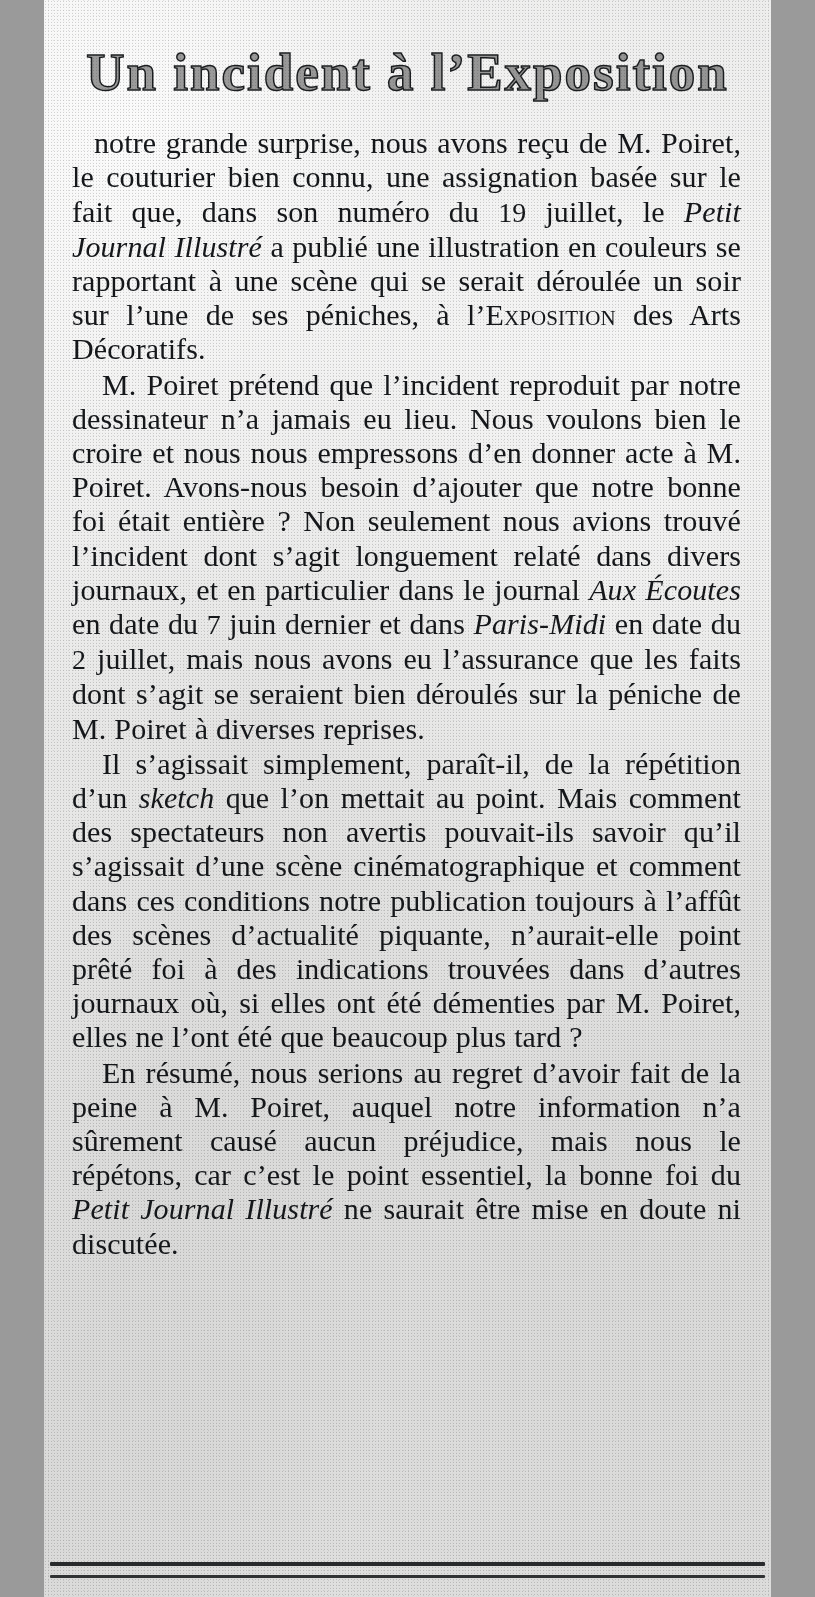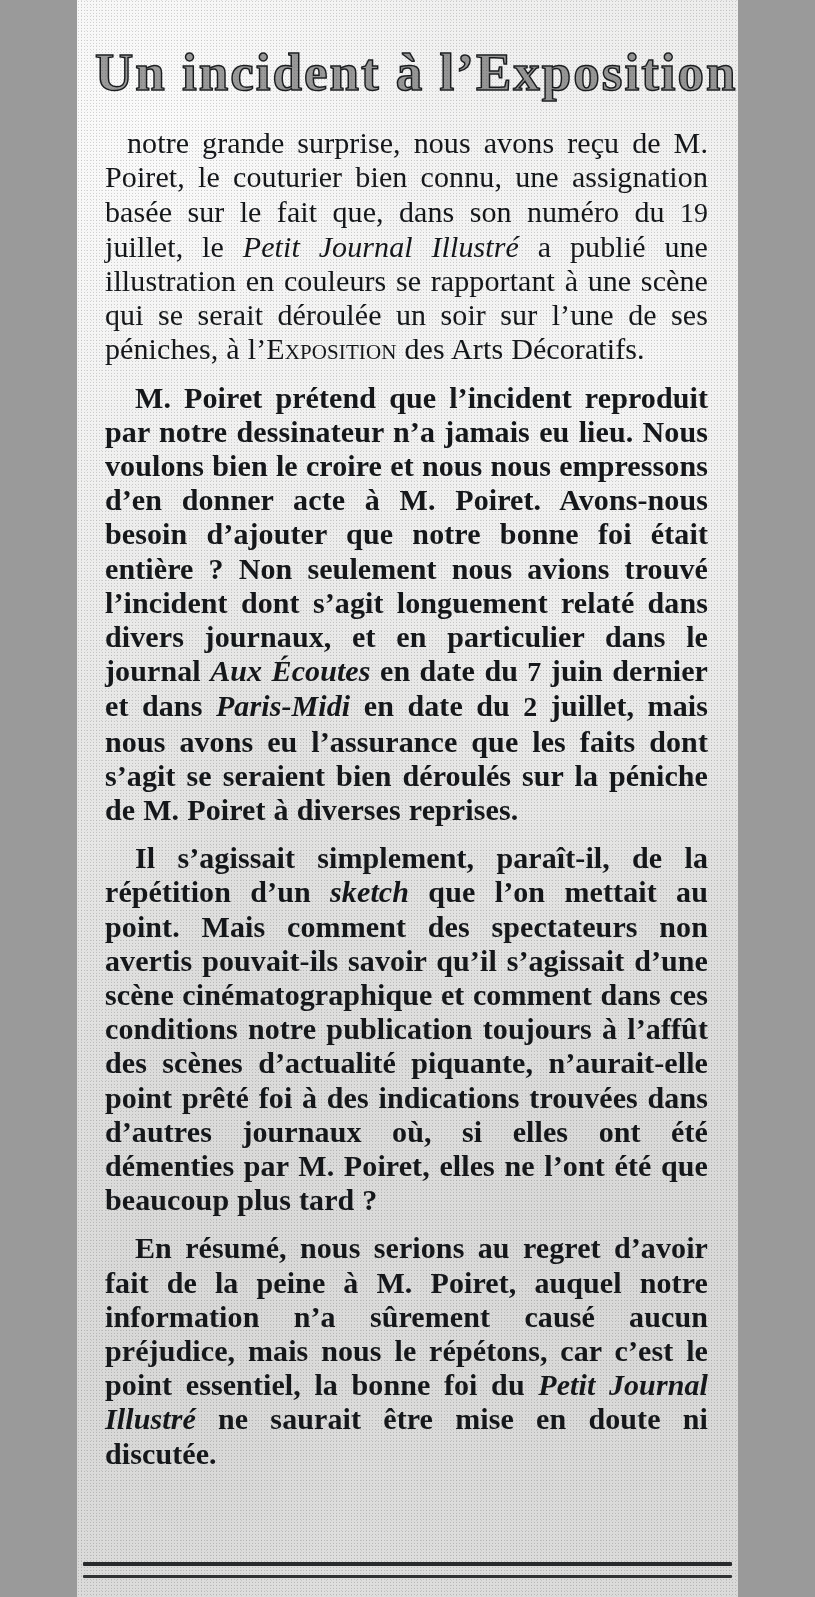--- a/index.html
+++ b/index.html
@@ -4,21 +4,21 @@
 <style>
   html, body {
     margin: 0;
     padding: 0;
     background: #9a9a9a;
   }
 
   
   .page {
     position: relative;
-    width: 661px;
+    width: 727px;
     height: 1597px;
     margin: 0 auto;
     overflow: hidden;
     background-color: #e7e7e6;
     background-image:
       radial-gradient(circle at 12% 8%,  rgba(255,255,255,.85) 0%, rgba(255,255,255,0) 38%),
       radial-gradient(circle at 88% 22%, rgba(255,255,255,.60) 0%, rgba(255,255,255,0) 40%),
       radial-gradient(circle at 70% 72%, rgba(0,0,0,.045) 0%, rgba(0,0,0,0) 45%),
       radial-gradient(circle at 20% 92%, rgba(0,0,0,.05) 0%, rgba(0,0,0,0) 42%),
       linear-gradient(105deg, #eeeeed 0%, #e4e4e3 35%, #eaeae9 62%, #dfdfde 100%);
@@ -87,21 +87,21 @@
     margin: 0;
     text-align: justify;
     text-align-last: left;
     font-size: 30px;
     line-height: 34.2px;
     letter-spacing: .1px;
     word-spacing: .4px;
     text-indent: 30px;
     color: #15171a;
   }
-  .para + .para { margin-top: 14px; font-weight: bold; }
+  .para + .para { margin-top: 1px; }
 
   .para i, .para em {
     font-style: italic;
   }
 
   .smallcaps { font-variant: small-caps; }
   .fig { font-size: .93em; }
 
   
   .dropcap-para { text-indent: 0; font-family: Liberation Serif, serif; }

